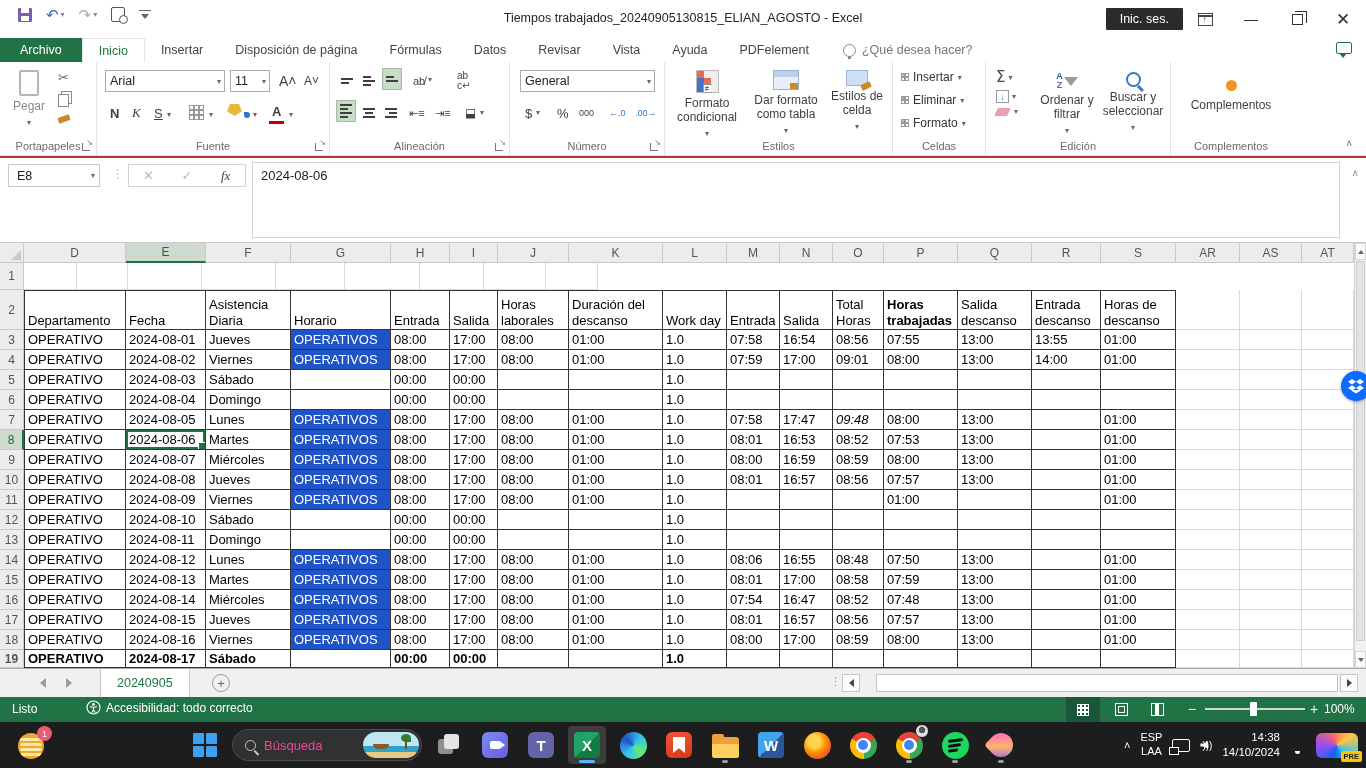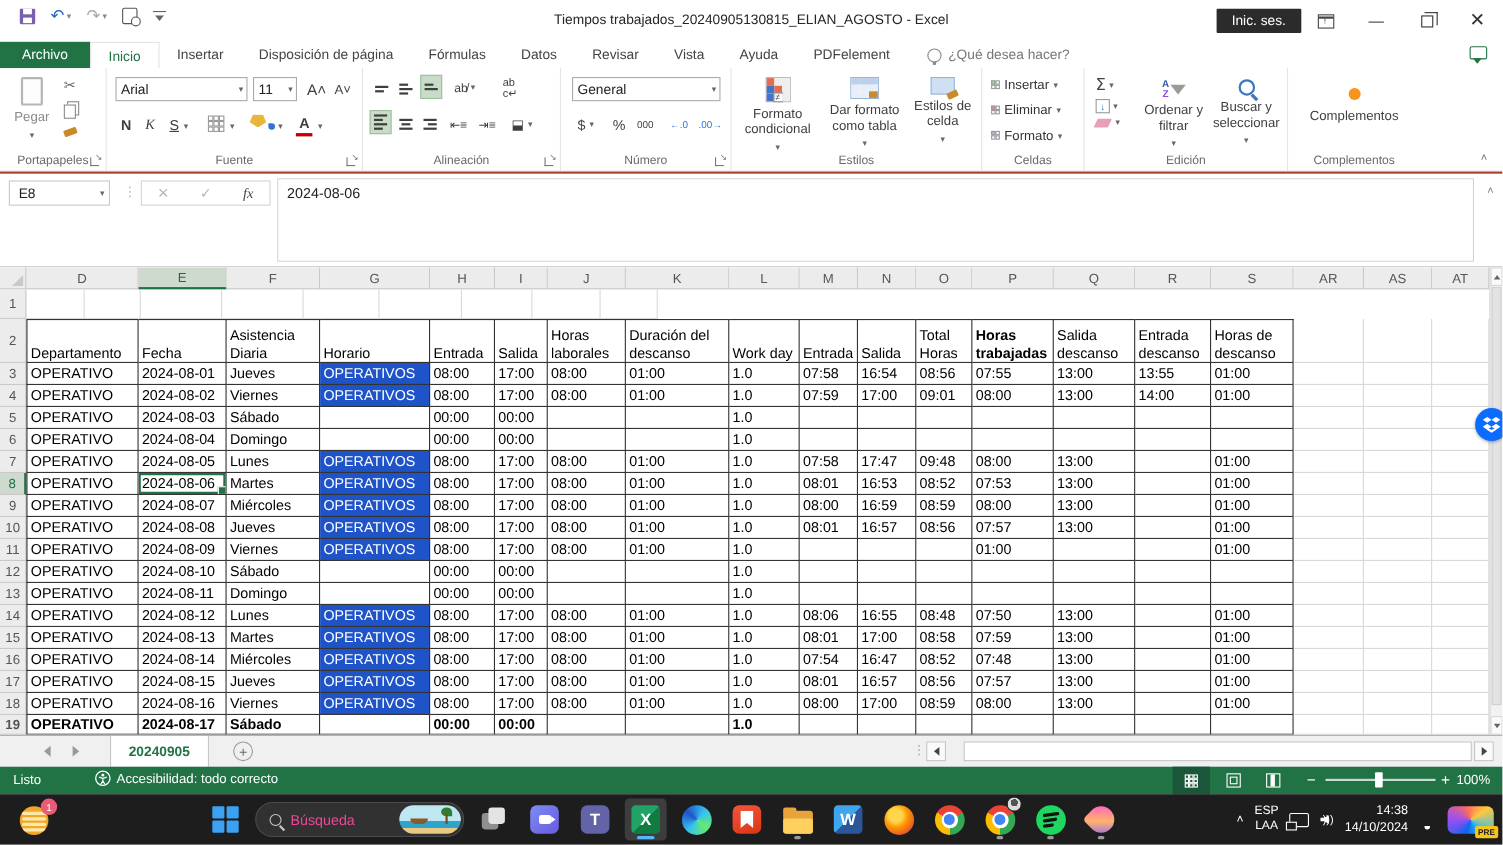--- a/index.html
+++ b/index.html
@@ -98,21 +98,21 @@
   .vscroll { position:absolute; right:0; top:0; width:12px; height:425px; background:#f1f1f1; border-left:1px solid #d4d4d4; }
   .vscroll .arr { position:absolute; left:0; width:11px; height:17px; background:#fafafa; border:1px solid #d4d4d4; display:flex; align-items:center; justify-content:center; }
   .tri-up { width:0; height:0; border-left:3px solid transparent; border-right:3px solid transparent; border-bottom:4px solid #666; }
   .tri-down { width:0; height:0; border-left:3px solid transparent; border-right:3px solid transparent; border-top:4px solid #666; }
   .vthumb { position:absolute; left:1px; top:18px; width:9px; height:380px; background:#e3e3e3; border:1px solid #cfcfcf; }
   .dropbox-badge { position:absolute; left:1341px; top:128px; width:30px; height:30px; border-radius:50%; background:#0b6cff; box-shadow:0 1px 3px rgba(0,0,0,.35); display:flex; align-items:center; justify-content:center; }
 
   
   .sheetbar { top:668px; left:0; width:1366px; height:29px; background:#f0f0f0; border-top:1px solid #ababab; }
   .navarr { position:absolute; top:9px; width:0; height:0; }
-  .sheettab { position:absolute; left:100px; top:0; height:28px; background:#fff; border-left:1px solid #c6c6c6; border-right:1px solid #c6c6c6; display:flex; align-items:center; padding:0 16px; color:#217346; font-weight:bold; font-size:12.5px; }
+  .sheettab { position:absolute; left:100px; top:0; height:28px; background:#fff; border-left:1px solid #c6c6c6; border-right:1px solid #c6c6c6; display:flex; align-items:center; padding:0 16px; color:#217346; font-weight:normal; font-size:12.5px; }
   .addsheet { position:absolute; left:212px; top:5px; width:18px; height:18px; border:1px solid #9a9a9a; border-radius:50%; display:flex; align-items:center; justify-content:center; color:#666; font-size:13px; }
   .hs-dots { position:absolute; left:830px; top:6px; color:#9a9a9a; font-size:11px; letter-spacing:1px; }
   .hs-arr { position:absolute; top:5px; width:18px; height:18px; background:#fafafa; border:1px solid #c6c6c6; display:flex; align-items:center; justify-content:center; }
   .tri-left { width:0; height:0; border-top:4px solid transparent; border-bottom:4px solid transparent; border-right:5px solid #444; }
   .tri-right { width:0; height:0; border-top:4px solid transparent; border-bottom:4px solid transparent; border-left:5px solid #444; }
   .hs-track { position:absolute; left:876px; top:5px; width:462px; height:18px; border:1px solid #c6c6c6; background:#fff; }
 
   
   .statusbar { top:697px; left:0; width:1366px; height:25px; background:#217346; color:#fff; }
   .statusbar .lbl { position:absolute; top:5px; font-size:12px; color:#fff; }
@@ -654,21 +654,21 @@
           <div class="cell tbl" style="width: 80px;">2024-08-05</div>
           <div class="cell tbl" style="width: 85px;">Lunes</div>
           <div class="cell tbl blue" style="width: 100px;">OPERATIVOS</div>
           <div class="cell tbl" style="width: 59px;">08:00</div>
           <div class="cell tbl" style="width: 48px;">17:00</div>
           <div class="cell tbl" style="width: 71px;">08:00</div>
           <div class="cell tbl" style="width: 94px;">01:00</div>
           <div class="cell tbl" style="width: 64px;">1.0</div>
           <div class="cell tbl" style="width: 53px;">07:58</div>
           <div class="cell tbl" style="width: 53px;">17:47</div>
-          <div class="cell tbl" style="width: 51px;">09:48</div>
+          <div class="cell tbl" style="width: 51px; font-style: italic;">09:48</div>
           <div class="cell tbl" style="width: 74px;">08:00</div>
           <div class="cell tbl" style="width: 74px;">13:00</div>
           <div class="cell tbl" style="width: 69px;"></div>
           <div class="cell tbl" style="width: 75px;">01:00</div>
           <div class="cell" style="width: 64px;"></div>
           <div class="cell" style="width: 62px;"></div>
           <div class="cell" style="width: 52px;"></div>
         </div>
         <div class="grow" style="height: 20px;">
           <div class="rowhdr sel">8</div>

